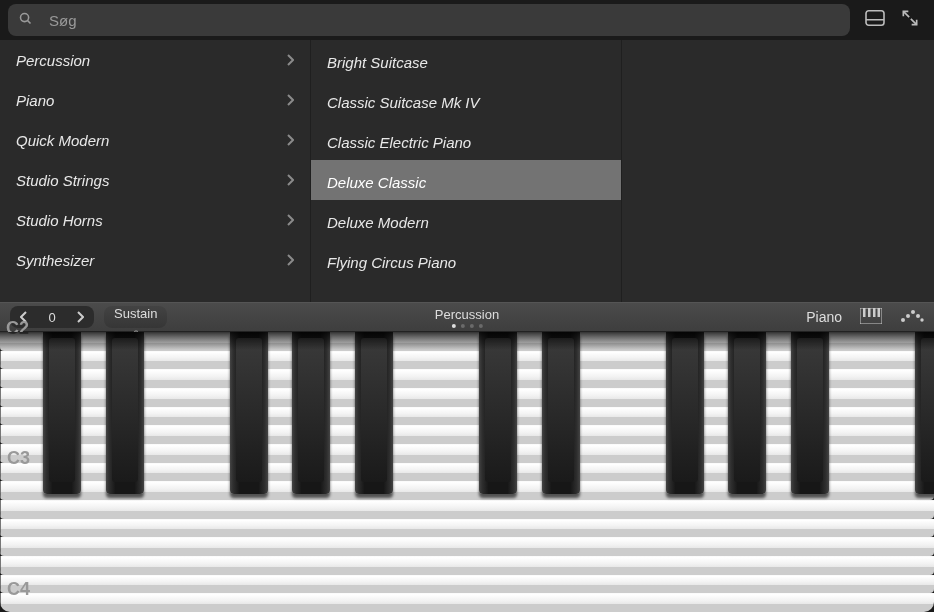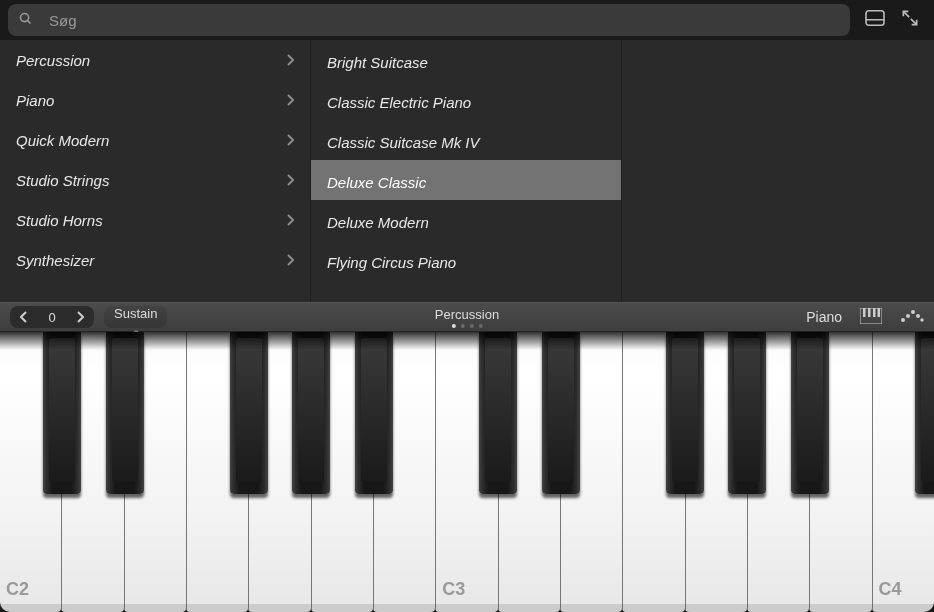--- a/index.html
+++ b/index.html
@@ -130,21 +130,21 @@
     .kb-top-shadow {
       position:absolute; top:0; left:0; right:0; height:18px;
       background: linear-gradient(rgba(0,0,0,0.8), rgba(0,0,0,0));
       z-index:5;
       pointer-events:none;
     }
     .white-keys, .black-keys {
       position:absolute; left:0; right:0;
     }
     .white-keys {
-      top: 0; bottom:0; display:flex;
+      top: 0; bottom:0; display:flex;flex-direction:column;
     }
     .white-key {
       flex:1;
       background: linear-gradient(#f9f9f9 0%, #fff 15%, #f2f2f2 70%, #e8e8e8 100%);
       border-left: 1px solid #777;
       border-bottom: 8px solid #ccc;
       position:relative;
       cursor:pointer;
       border-radius: 0 0 4px 4px;
     }
@@ -243,24 +243,24 @@
             <polyline points="2,1 7,6 2,11"></polyline>
           </svg></span>
     </div>
   </div>
 
   <div class="col">
     <div class="patch-item">
       <span>Bright Suitcase</span>
     </div>
     <div class="patch-item">
+      <span>Classic Suitcase Mk IV</span>
+    </div>
+    <div class="patch-item">
       <span>Classic Electric Piano</span>
-    </div>
-    <div class="patch-item">
-      <span>Classic Suitcase Mk IV</span>
     </div>
     <div class="patch-item selected">
       <span>Deluxe Classic</span>
     </div>
     <div class="patch-item">
       <span>Deluxe Modern</span>
     </div>
     <div class="patch-item">
       <span>Flying Circus Piano</span>
     </div>

